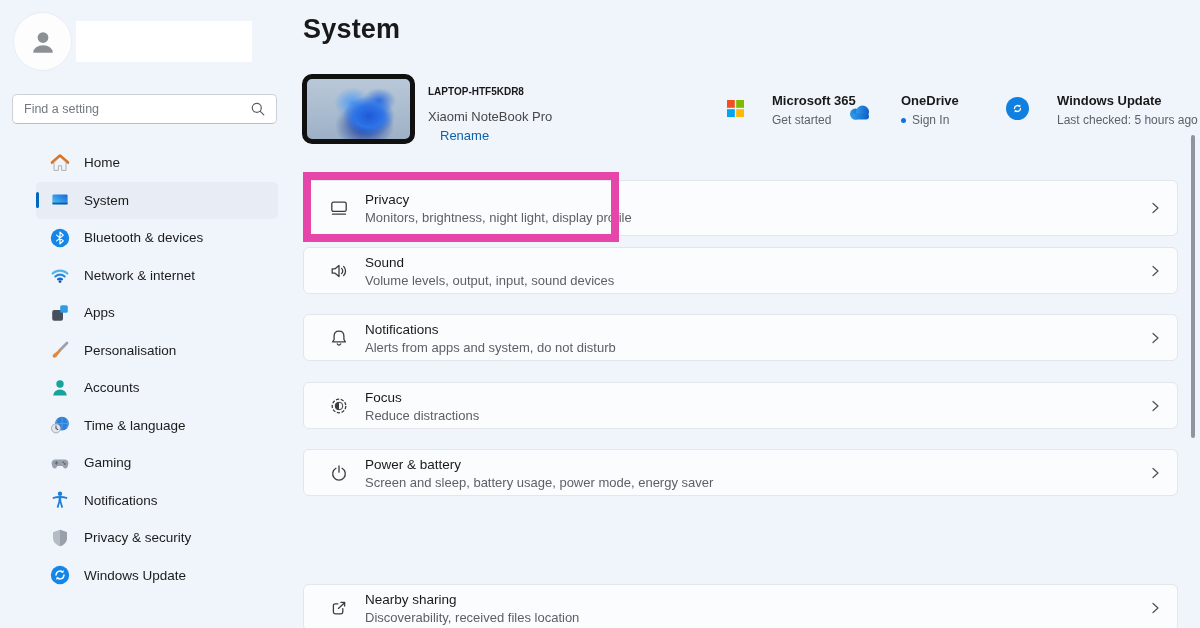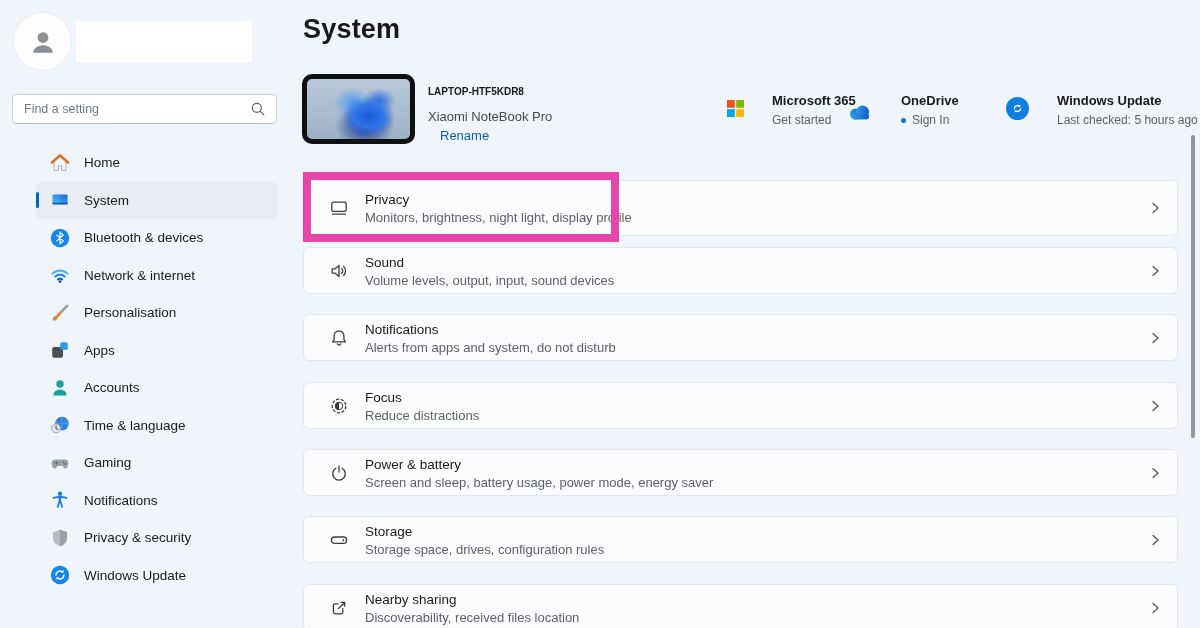--- a/index.html
+++ b/index.html
@@ -142,35 +142,35 @@
             <path d="M8 14.4a3.1 3.1 0 0 1 4 0" fill="none" stroke="#1266c8" stroke-width="2.1" stroke-linecap="round"></path>
             <circle cx="10" cy="16.6" r="1.4" fill="#0c55b8"></circle>
           </svg>
         </span>
         <span class="nlabel">Network &amp; internet</span>
       </div>
 
       <div class="nav-item">
         <span class="nicon">
           <svg width="20" height="20" viewBox="0 0 20 20">
+            <rect x="2.2" y="7" width="10.8" height="10.8" rx="2" fill="#47505a"></rect>
+            <rect x="10.2" y="2.2" width="7.6" height="7.6" rx="1.6" fill="#2F9BE8"></rect>
+          </svg>
+        </span>
+        <span class="nlabel">Apps</span>
+      </div>
+
+      <div class="nav-item">
+        <span class="nicon">
+          <svg width="20" height="20" viewBox="0 0 20 20">
             <line x1="17" y1="3" x2="9.6" y2="10.4" stroke="#9aa3ad" stroke-width="2.8" stroke-linecap="round"></line>
             <path d="M9.9 9 3.2 14.5c-.9.8-.7 2.5.4 3 1 .5 2.5-.2 3.1-1L11 11z" fill="#e08a3c"></path>
           </svg>
         </span>
         <span class="nlabel">Personalisation</span>
-      </div>
-
-      <div class="nav-item">
-        <span class="nicon">
-          <svg width="20" height="20" viewBox="0 0 20 20">
-            <rect x="2.2" y="7" width="10.8" height="10.8" rx="2" fill="#47505a"></rect>
-            <rect x="10.2" y="2.2" width="7.6" height="7.6" rx="1.6" fill="#2F9BE8"></rect>
-          </svg>
-        </span>
-        <span class="nlabel">Apps</span>
       </div>
 
       <div class="nav-item">
         <span class="nicon">
           <svg width="20" height="20" viewBox="0 0 20 20" fill="#16A39B">
             <circle cx="10" cy="6" r="3.7"></circle>
             <path d="M3.2 17.6a6.8 6.2 0 0 1 13.6 0z"></path>
           </svg>
         </span>
         <span class="nlabel">Accounts</span>
@@ -383,37 +383,20 @@
       <div class="rtitle">Focus</div>
       <div class="rsub">Reduce distractions</div>
     </span>
     <span class="chev">
       <svg width="12" height="12" viewBox="0 0 12 12">
           <path d="M4 1.5 9 6 4 10.5" fill="none" stroke="#4f4f4f" stroke-width="1.2" stroke-linecap="round" stroke-linejoin="round"></path>
         </svg>
     </span>
   </div>
 
-  <div class="srow" style="top:516px;">
-    <span class="ricon">
-      <svg width="20" height="20" viewBox="0 0 20 20" fill="none" stroke="#3c3c3c" stroke-width="1.3" stroke-linecap="round">
-        <rect x="2.4" y="7" width="15.2" height="6.4" rx="3.2"></rect>
-        <path d="M14.4 9.6v1.2"></path>
-      </svg>
-    </span>
-    <span class="rtext">
-      <div class="rtitle">Storage</div>
-      <div class="rsub">Storage space, drives, configuration rules</div>
-    </span>
-    <span class="chev">
-      <svg width="12" height="12" viewBox="0 0 12 12">
-          <path d="M4 1.5 9 6 4 10.5" fill="none" stroke="#4f4f4f" stroke-width="1.2" stroke-linecap="round" stroke-linejoin="round"></path>
-        </svg>
-    </span>
-  </div>
 
   <div class="srow" style="top:584px;">
     <span class="ricon">
       <svg width="20" height="20" viewBox="0 0 20 20" fill="none" stroke="#3c3c3c" stroke-width="1.3" stroke-linecap="round" stroke-linejoin="round">
         <path d="M13.8 10.6v3.5a1.8 1.8 0 0 1-1.8 1.8H6.2a1.8 1.8 0 0 1-1.8-1.8V7.6a1.8 1.8 0 0 1 1.8-1.8h2.7"></path>
         <path d="M9.4 10.4l6.2-5.6"></path>
         <path d="M11.9 4.4h3.7v3.6"></path>
       </svg>
     </span>
     <span class="rtext">

